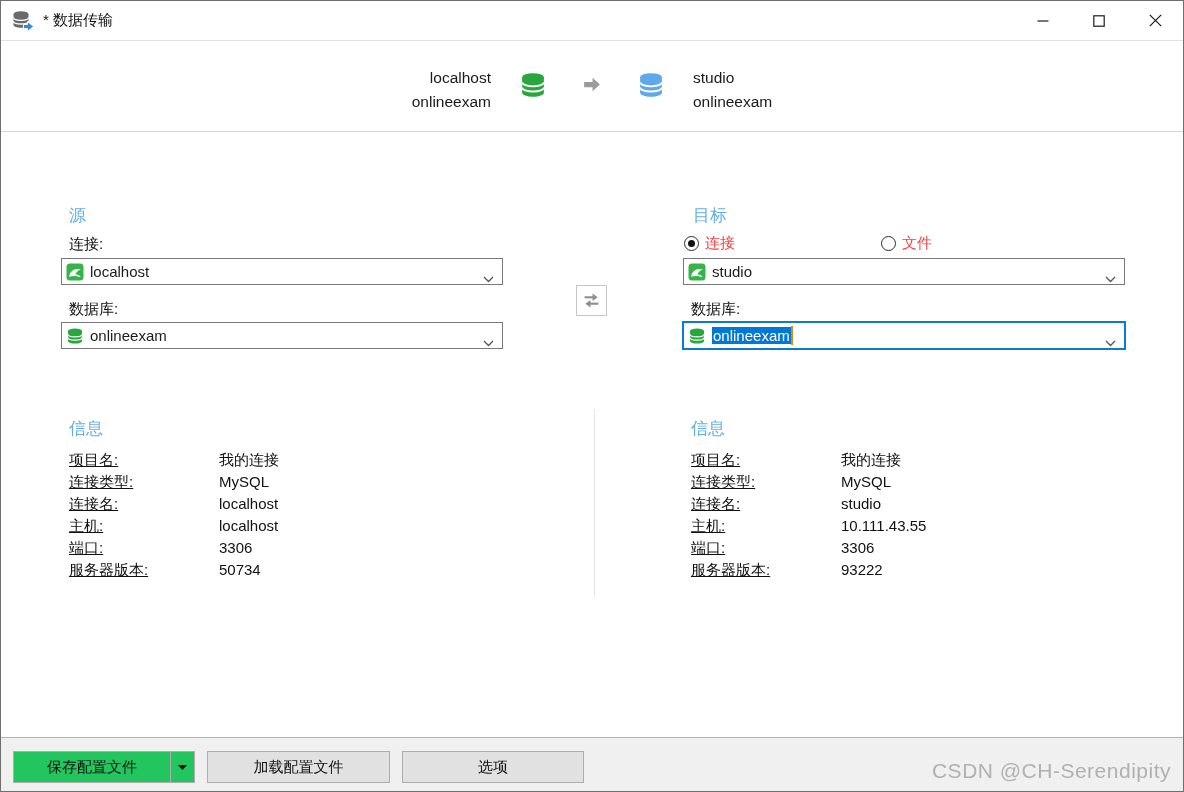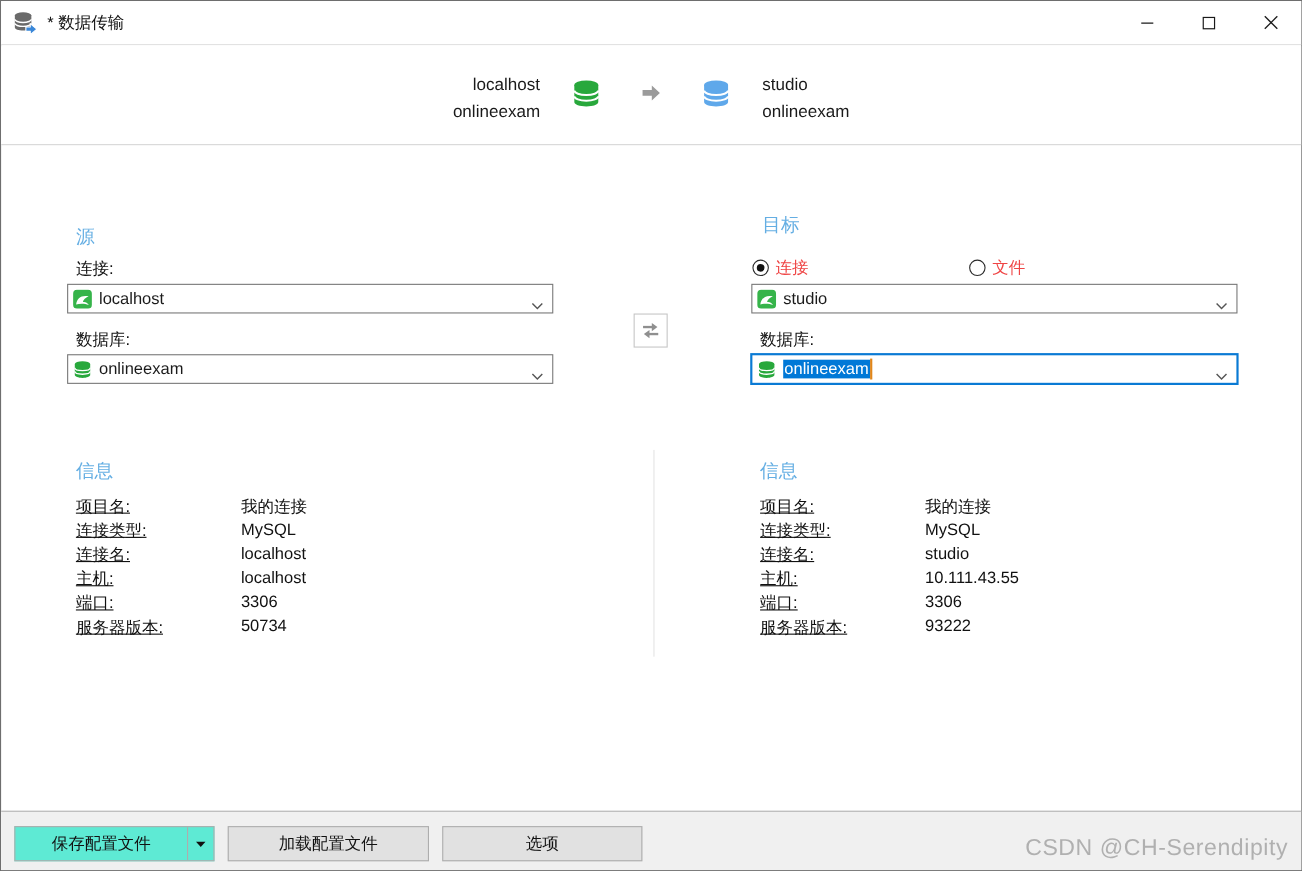--- a/index.html
+++ b/index.html
@@ -61,21 +61,21 @@
   
   .footer {
     position:absolute; left:0; right:0; bottom:0; height:54px;
     background:#f0f0f0; border-top:1px solid #b3b3b3;
   }
   .btn {
     position:absolute; top:13px; height:32px; background:#e1e1e1;
     border:1px solid #adadad; font-size:15px; color:#111;
     display:flex; align-items:center; justify-content:center; cursor:default;
   }
-  .split-btn { position:absolute; top:13px; height:32px; display:flex; border:1px solid #adadad; background:#5eead4; }
+  .split-btn { position:absolute; top:13px; height:32px; display:flex; border:1px solid #adadad; background:#22c55e; }
   .split-main { width:156px; display:flex; align-items:center; justify-content:center; font-size:15px; color:#111; }
   .split-arrow { width:24px; border-left:1px solid #adadad; display:flex; align-items:center; justify-content:center; }
   .watermark {
     position:absolute; right:12px; top:758px; font-size:21px;
     color:#a8a8a8; opacity:0.88; z-index:20; letter-spacing:0.5px; white-space:nowrap;
   }
 </style>
 </head>
 <body>
 
@@ -175,21 +175,21 @@
 
   <div class="swap-btn">
     <svg width="17" height="15" viewBox="0 0 16 14">
       <rect x="1.5" y="3" width="8" height="2" fill="#8f8f8f"></rect>
       <polygon points="9,0.5 13.8,4 9,7.5" fill="#8f8f8f"></polygon>
       <rect x="6.5" y="9" width="8" height="2" fill="#8f8f8f"></rect>
       <polygon points="7,6.5 2.2,10 7,13.5" fill="#8f8f8f"></polygon>
     </svg>
   </div>
 
-  <div class="section-title" style="left:692px;top:192px">目标</div>
+  <div class="section-title" style="left:692px;top:203px">目标</div>
 
   <div class="radio-item" style="left:683px;top:233px">
     <span class="radio-circle checked"></span>
     <span>连接</span>
   </div>
   <div class="radio-item" style="left:880px;top:233px">
     <span class="radio-circle"></span>
     <span>文件</span>
   </div>
 

